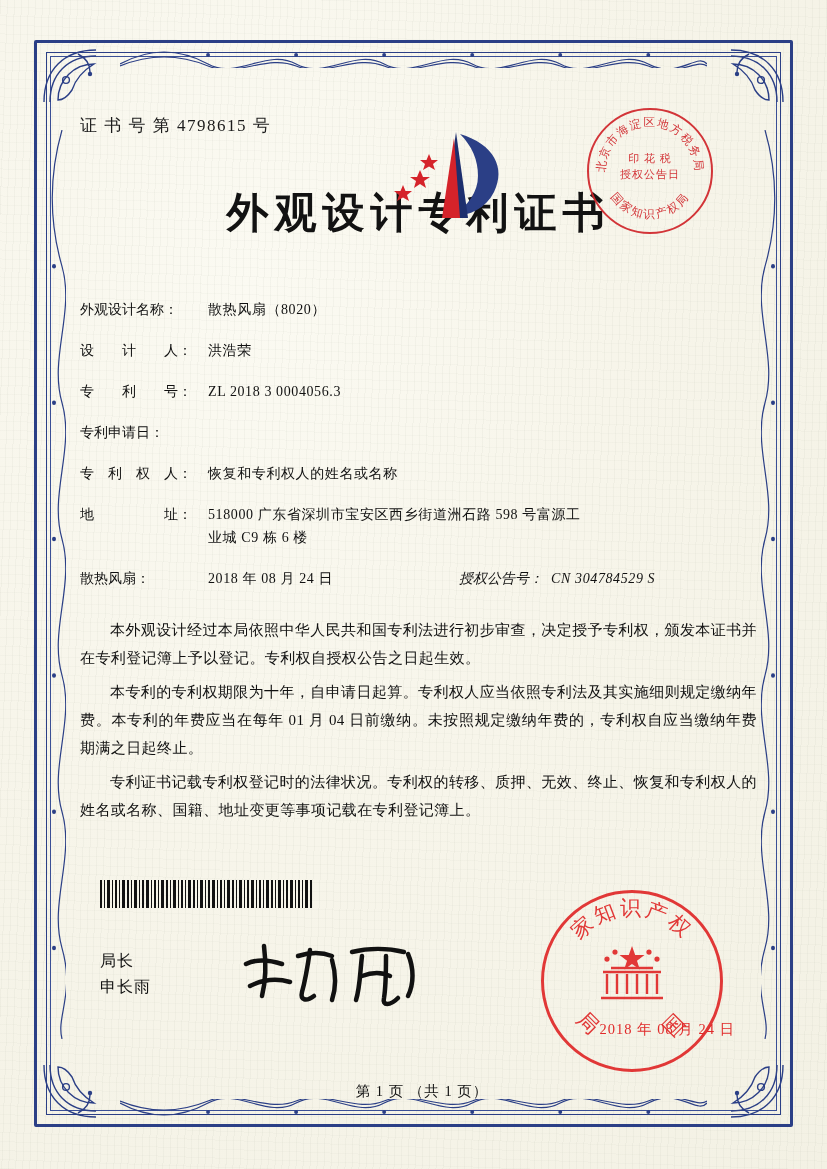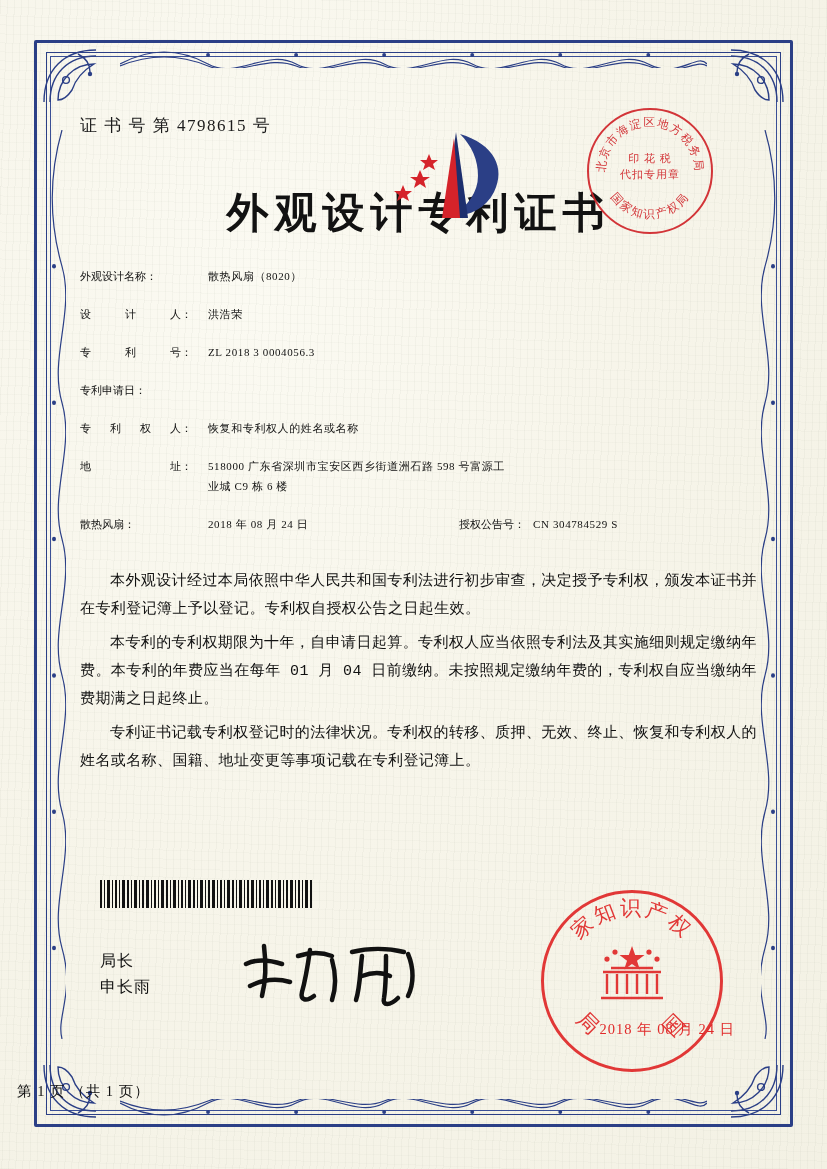--- a/index.html
+++ b/index.html
@@ -136,22 +136,22 @@
     text-align: center;
     font-size: 42px;
     font-weight: bold;
     letter-spacing: 6px;
     color: #121212;
     margin-top: 48px;
     font-family: "DejaVu Sans", sans-serif;
   }
 
   .fields {
-    margin-top: 30px;
-    font-size: 11px;
+    margin-top: 62px;
+    font-size: 14px;
     color: #111;
     line-height: 1;
   }
   .field-row {
     display: flex;
     align-items: flex-start;
     margin-bottom: 27px;
   }
   .f-label {
     width: 128px;
@@ -172,30 +172,29 @@
   }
   .f-value .line2 {
     display: block;
     margin-top: 9px;
   }
   .row-two {
     display: flex;
     margin-bottom: 18px;
   }
   .row-two .half { flex: 0 0 56%; display: flex; }
-  .row-two .half2 { flex: 1; display: flex; }
+  .row-two .half2 { flex: 1; display: flex; font-style: italic; }
   .row-two .half2 .f-label { width: auto; flex: 0 0 auto; padding-right: 8px; }
 
   .paras {
-    margin-top: 38px;
+    margin-top: 30px;
     font-size: 15px;
     line-height: 28px;
     color: #111;
     text-align: justify;
-    font-family: Liberation Mono, monospace;
   }
   .paras p {
     margin: 0 0 6px 0;
     text-indent: 2em;
     letter-spacing: .4px;
   }
 
   
   .barcode {
     position: absolute;
@@ -254,21 +253,21 @@
     font-size: 14.5px;
     color: #e02a2a;
     letter-spacing: 1px;
     font-family: "Liberation Serif", serif;
   }
 
   .footer {
     position: absolute;
     left: 17px; right: 0;
     bottom: 68px;
-    text-align: left;
+    text-align: center;
     font-size: 14.5px;
     color: #111;
     letter-spacing: 1px;
   }
 </style>
 </head>
 <body>
 
 <div class="page">
   <div class="texture"></div>
@@ -421,21 +420,21 @@
           <text font-size="11.5" fill="currentColor" font-family="'Liberation Serif',serif" letter-spacing="1.6">
             <textPath href="#arcTop" startOffset="50%" text-anchor="middle">北京市海淀区地方税务局</textPath>
           </text>
           <text font-size="11.5" fill="currentColor" font-family="'Liberation Serif',serif" letter-spacing="1.8">
             <textPath href="#arcBot" startOffset="50%" text-anchor="middle">国家知识产权局</textPath>
           </text>
         </svg>
       </div>
       <div class="center-lines">
         <div>印 花 税</div>
-        <div>代扣专用章</div>
+        <div>授权公告日</div>
       </div>
     </div>
 
     <div class="title">外观设计专利证书</div>
 
     <div class="fields">
 
       <div class="field-row">
         <div class="f-label">外观设计名称：</div>
         <div class="f-value">散热风扇（8020）</div>

